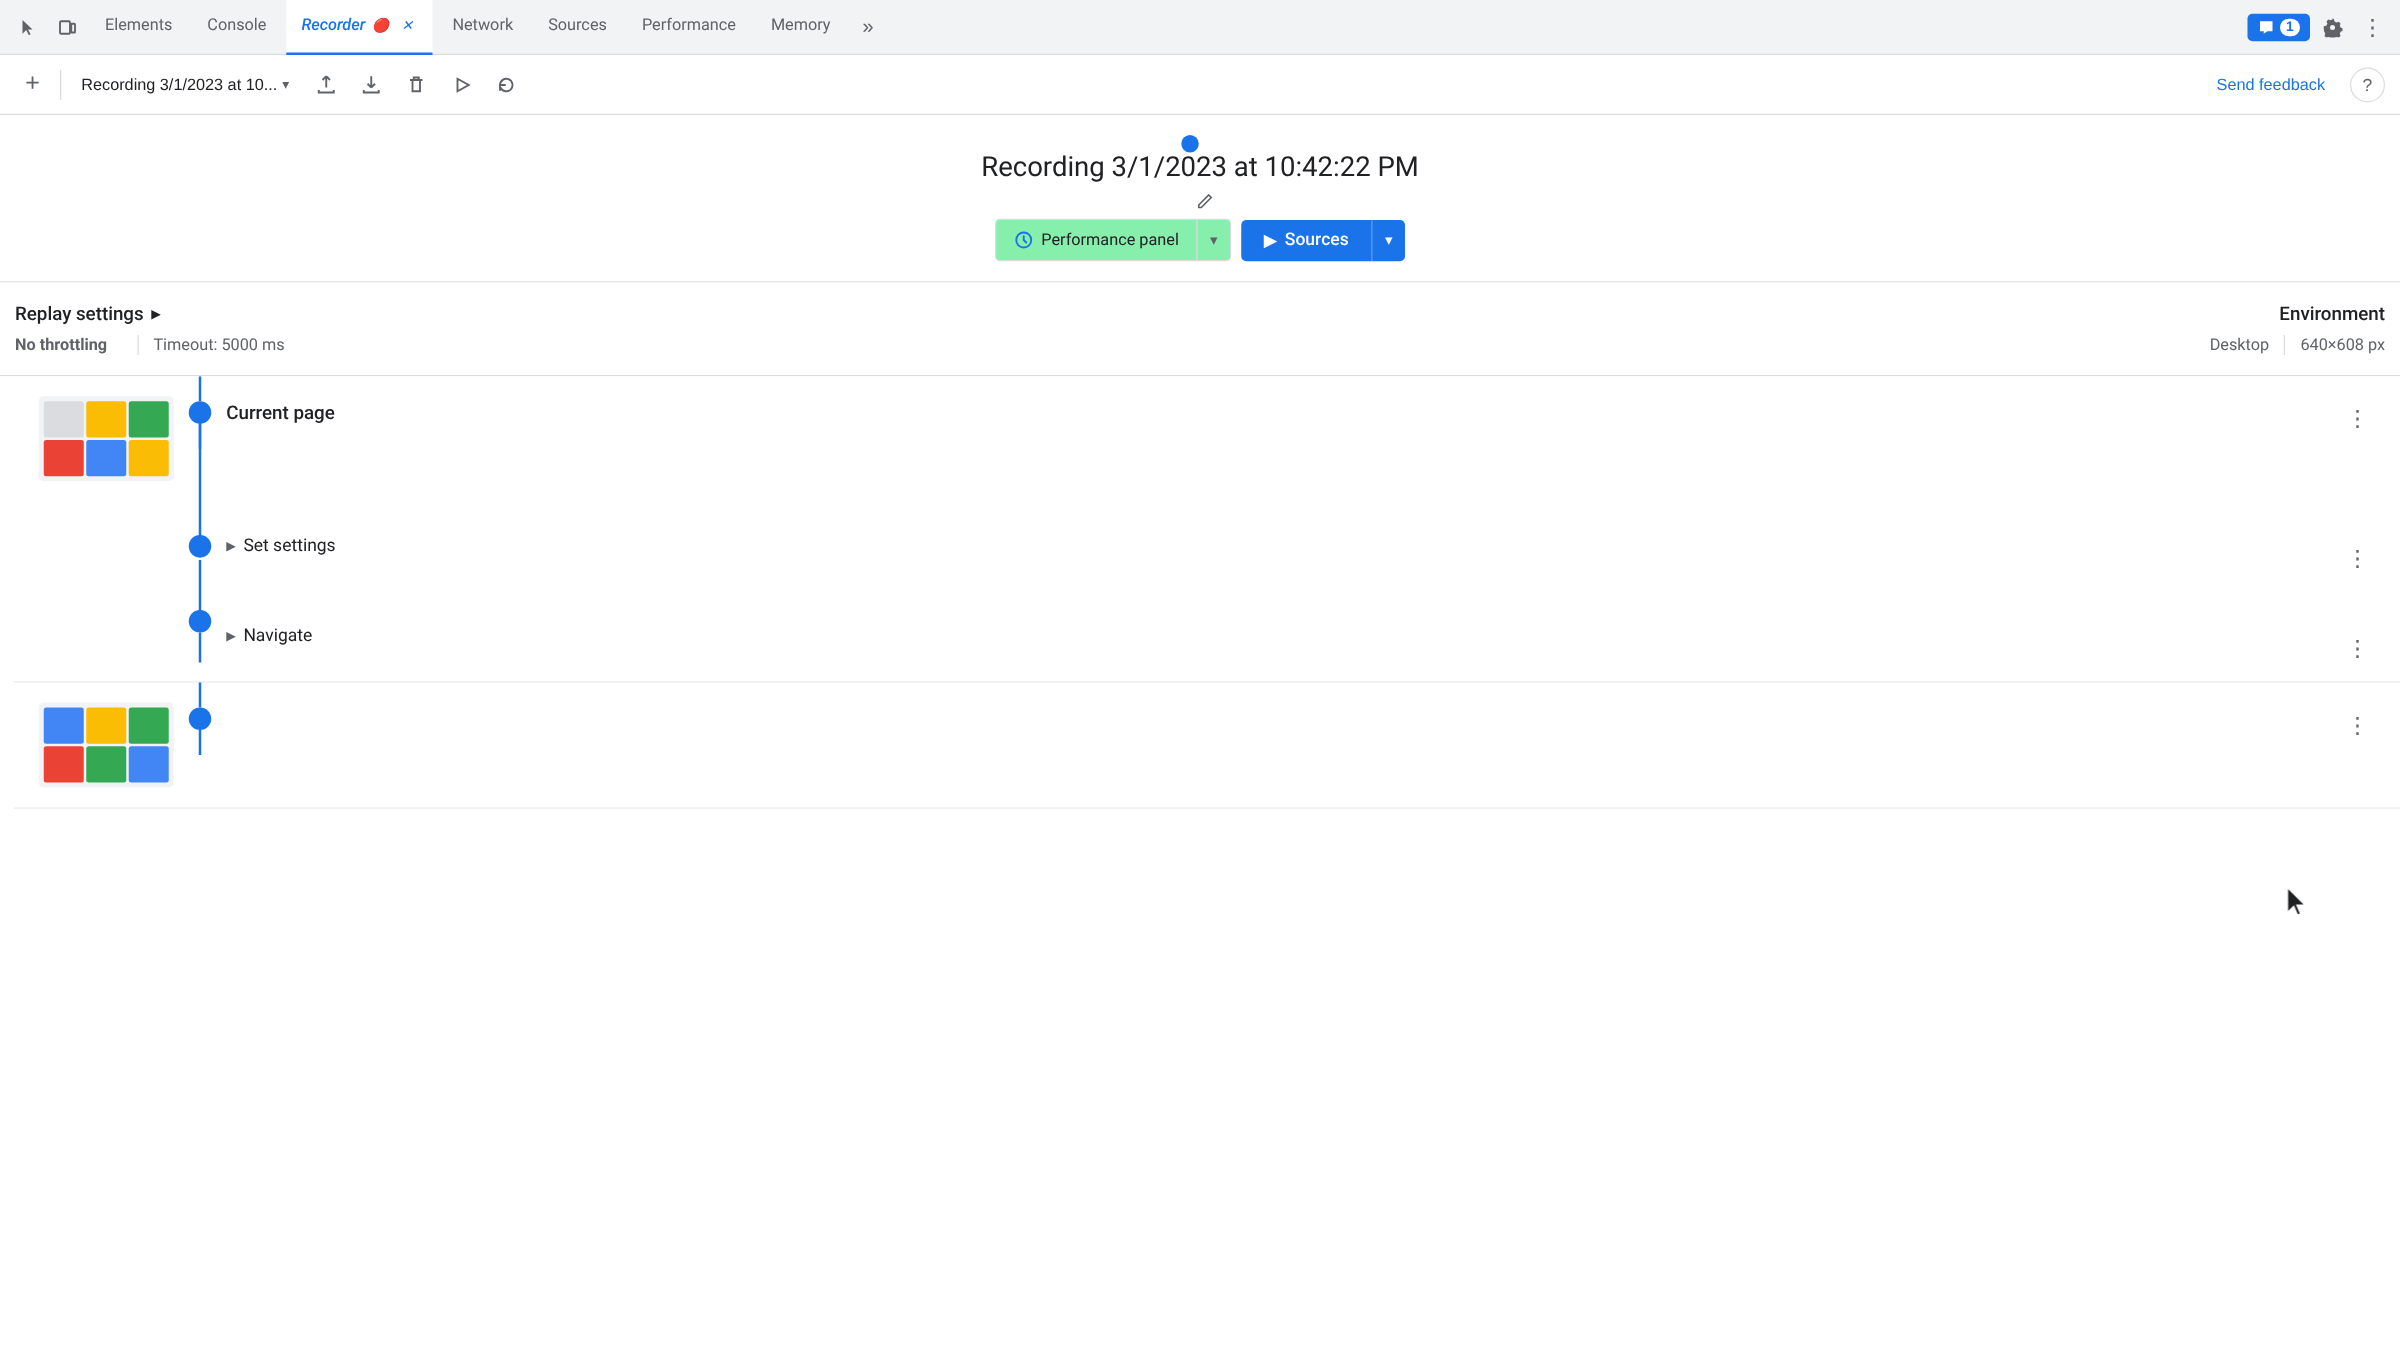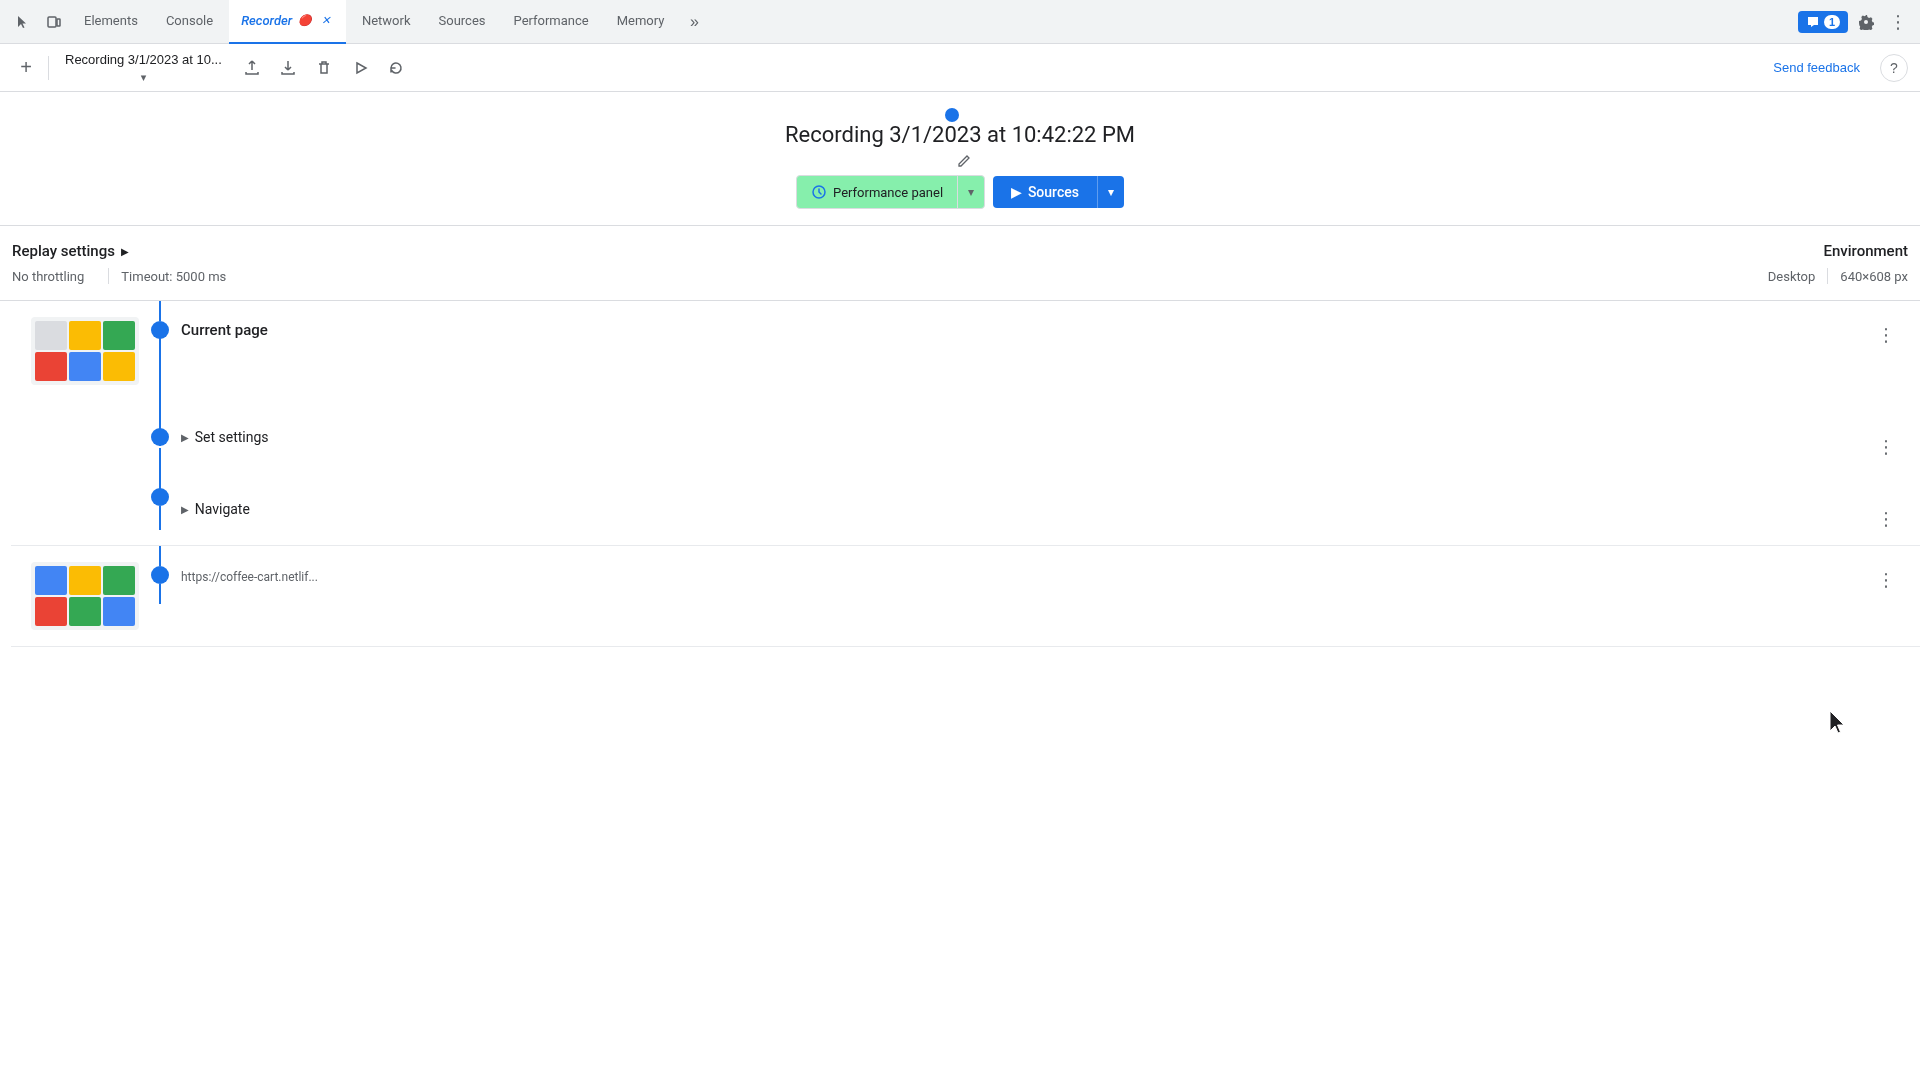--- a/index.html
+++ b/index.html
@@ -126,21 +126,20 @@
       align-items: center;
       gap: 4px;
       padding: 4px 8px;
       border-radius: 4px;
       cursor: pointer;
       border: none;
       background: transparent;
       font-size: 13px;
       color: #202124;
       max-width: 260px;
-      flex-direction: column;
     }
     .toolbar-icon-btn {
       width: 28px;
       height: 28px;
       display: flex;
       align-items: center;
       justify-content: center;
       border-radius: 4px;
       cursor: pointer;
       border: none;
@@ -287,21 +286,21 @@
     .settings-details {
       display: flex;
       align-items: center;
       gap: 0;
       font-size: 13px;
       color: #5f6368;
     }
     .settings-detail-item {
       padding: 0 12px 0 0;
     }
-    .settings-detail-item:first-child { padding-left: 0; }
+    .settings-detail-item:first-child { padding-left: 0; font-weight: bold; }
     .settings-separator {
       width: 1px;
       height: 16px;
       background: #dadce0;
       margin: 0 12px;
     }
     .settings-right {
       text-align: right;
     }
     .env-title {
@@ -691,21 +690,20 @@
         </div>
       </div>
 
       <div class="step-timeline">
         <div class="timeline-line-top" style="height:20px;"></div>
         <div class="timeline-dot"></div>
         <div class="timeline-line-bottom"></div>
       </div>
 
       <div class="step-content">
-        <div class="step-url">https://coffee-cart.netlif...</div>
       </div>
 
       <button class="step-more-btn">⋮</button>
     </div>
   </div>
 
 </div>
 
 <div style="position:fixed;right:70px;bottom:340px;pointer-events:none;z-index:100;">
   <svg width="24" height="28" viewBox="0 0 24 28" fill="none">

